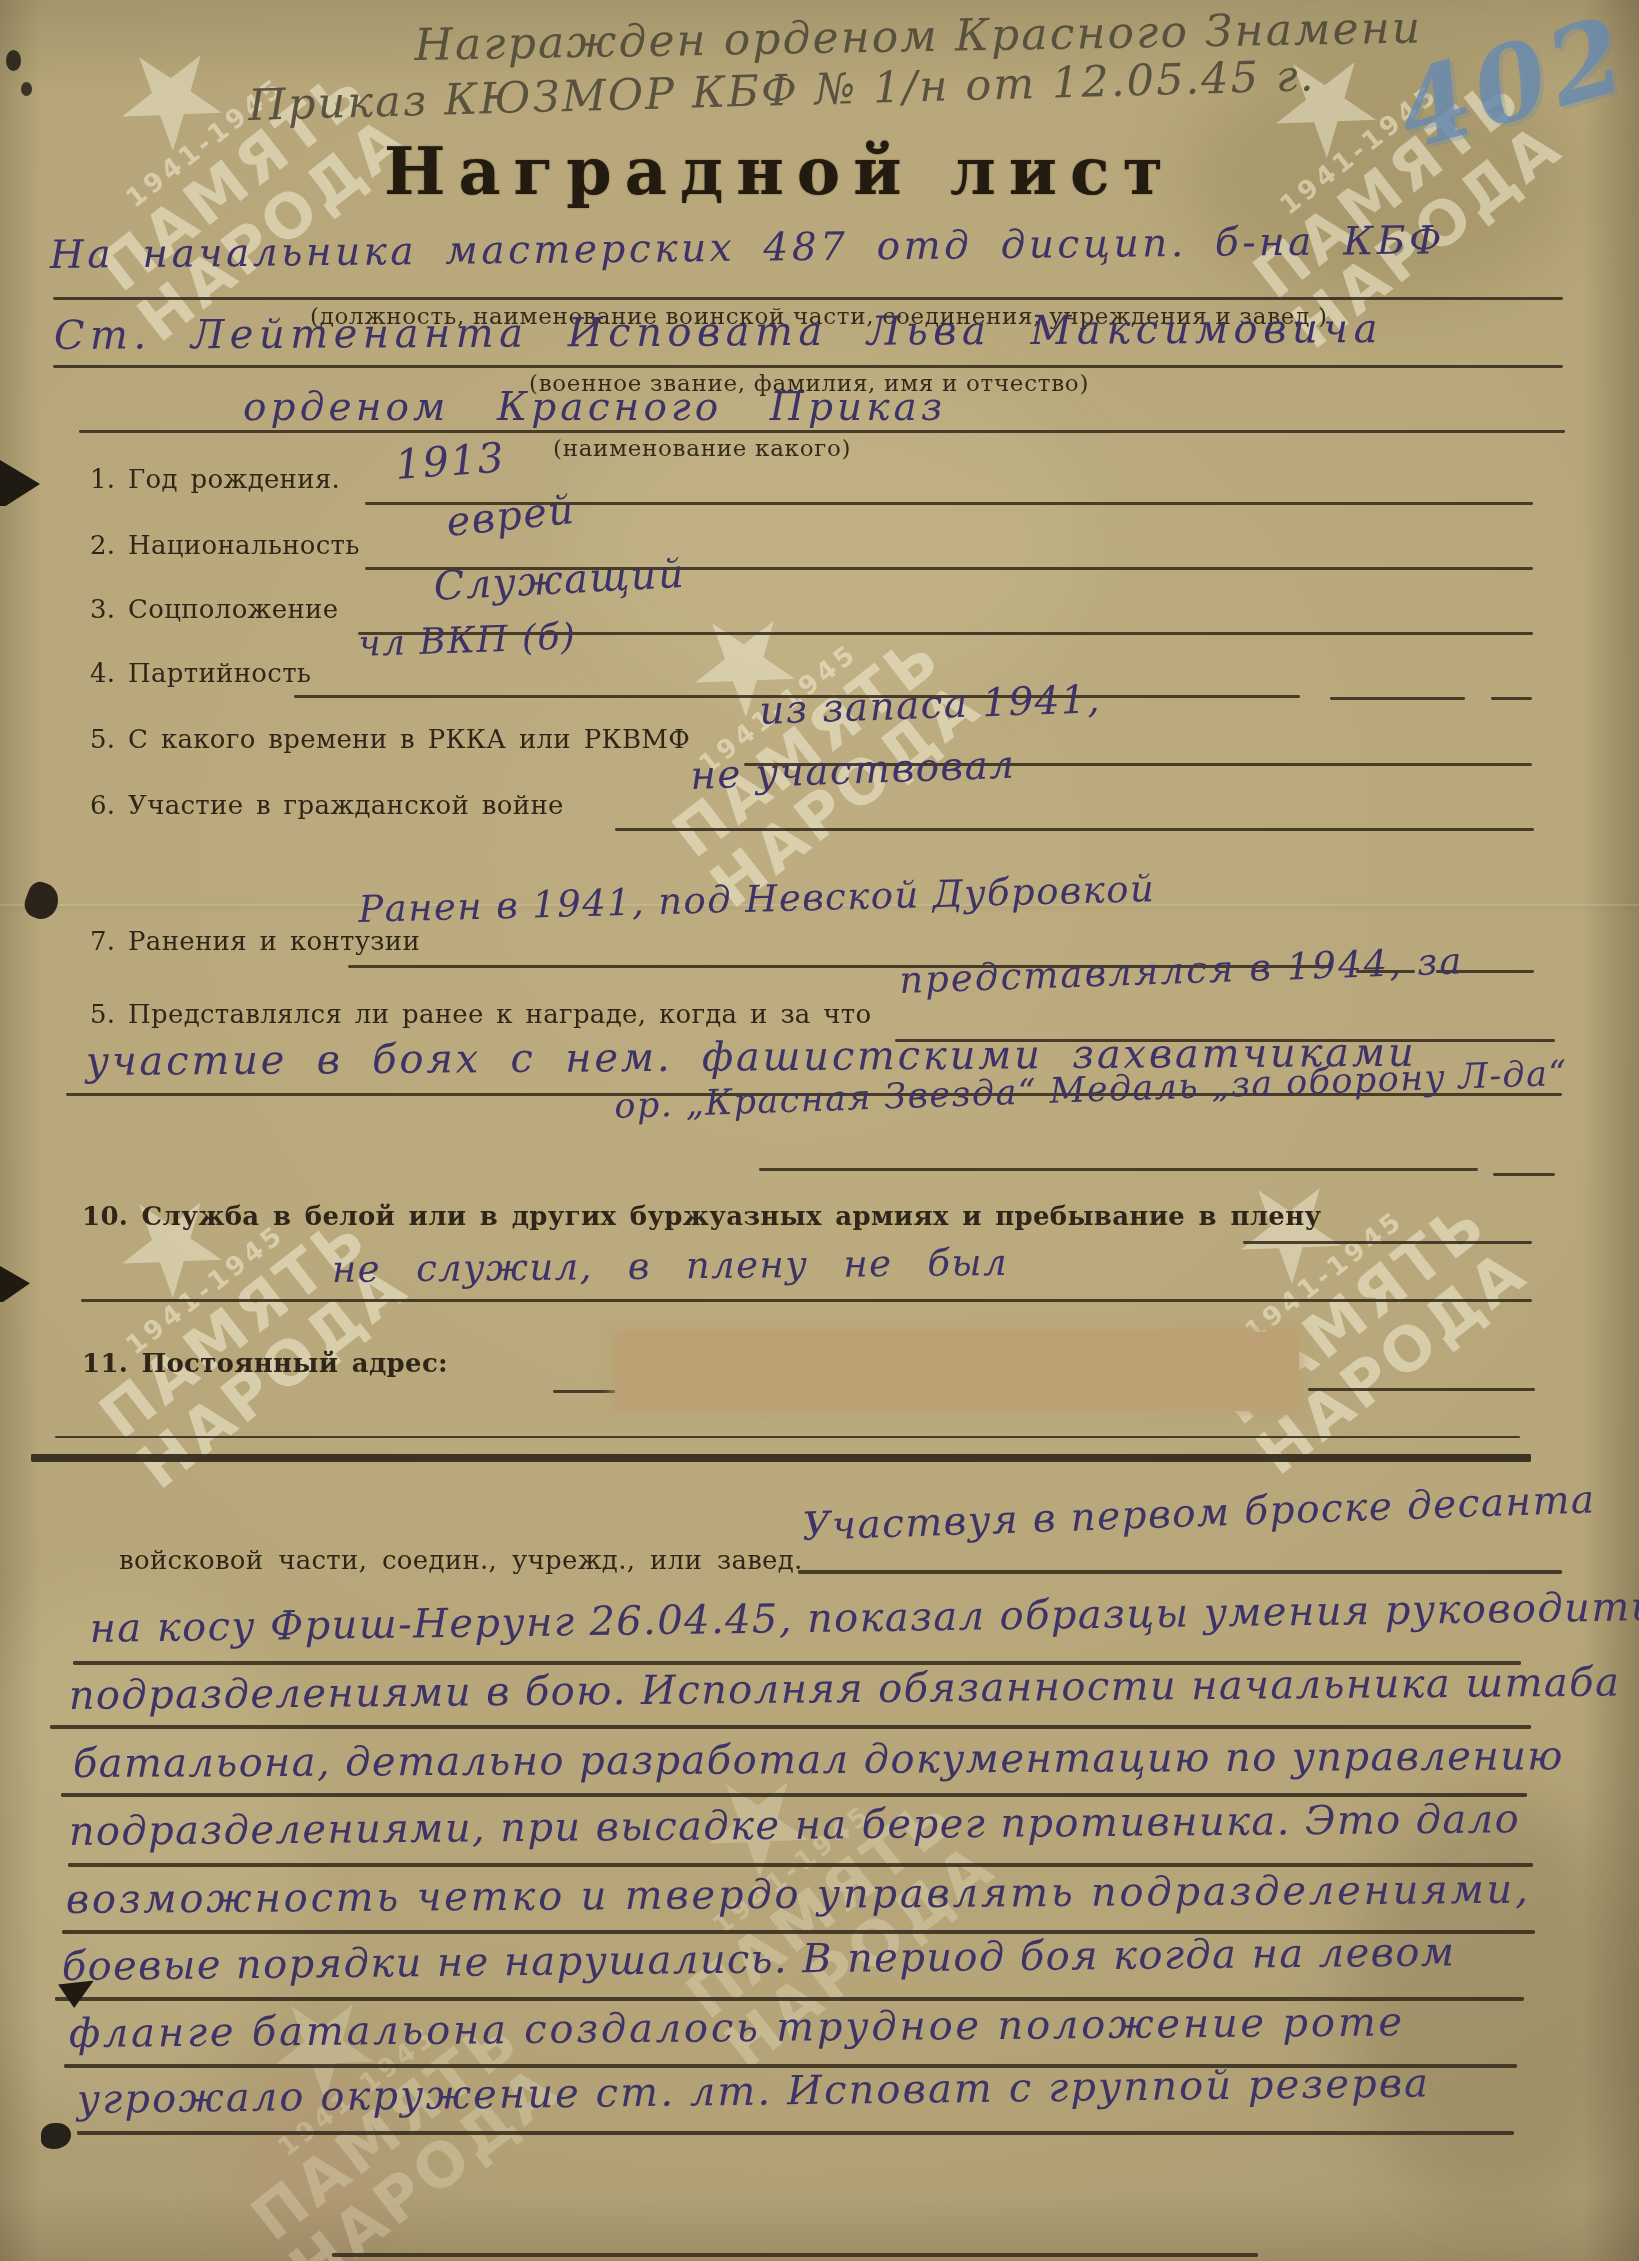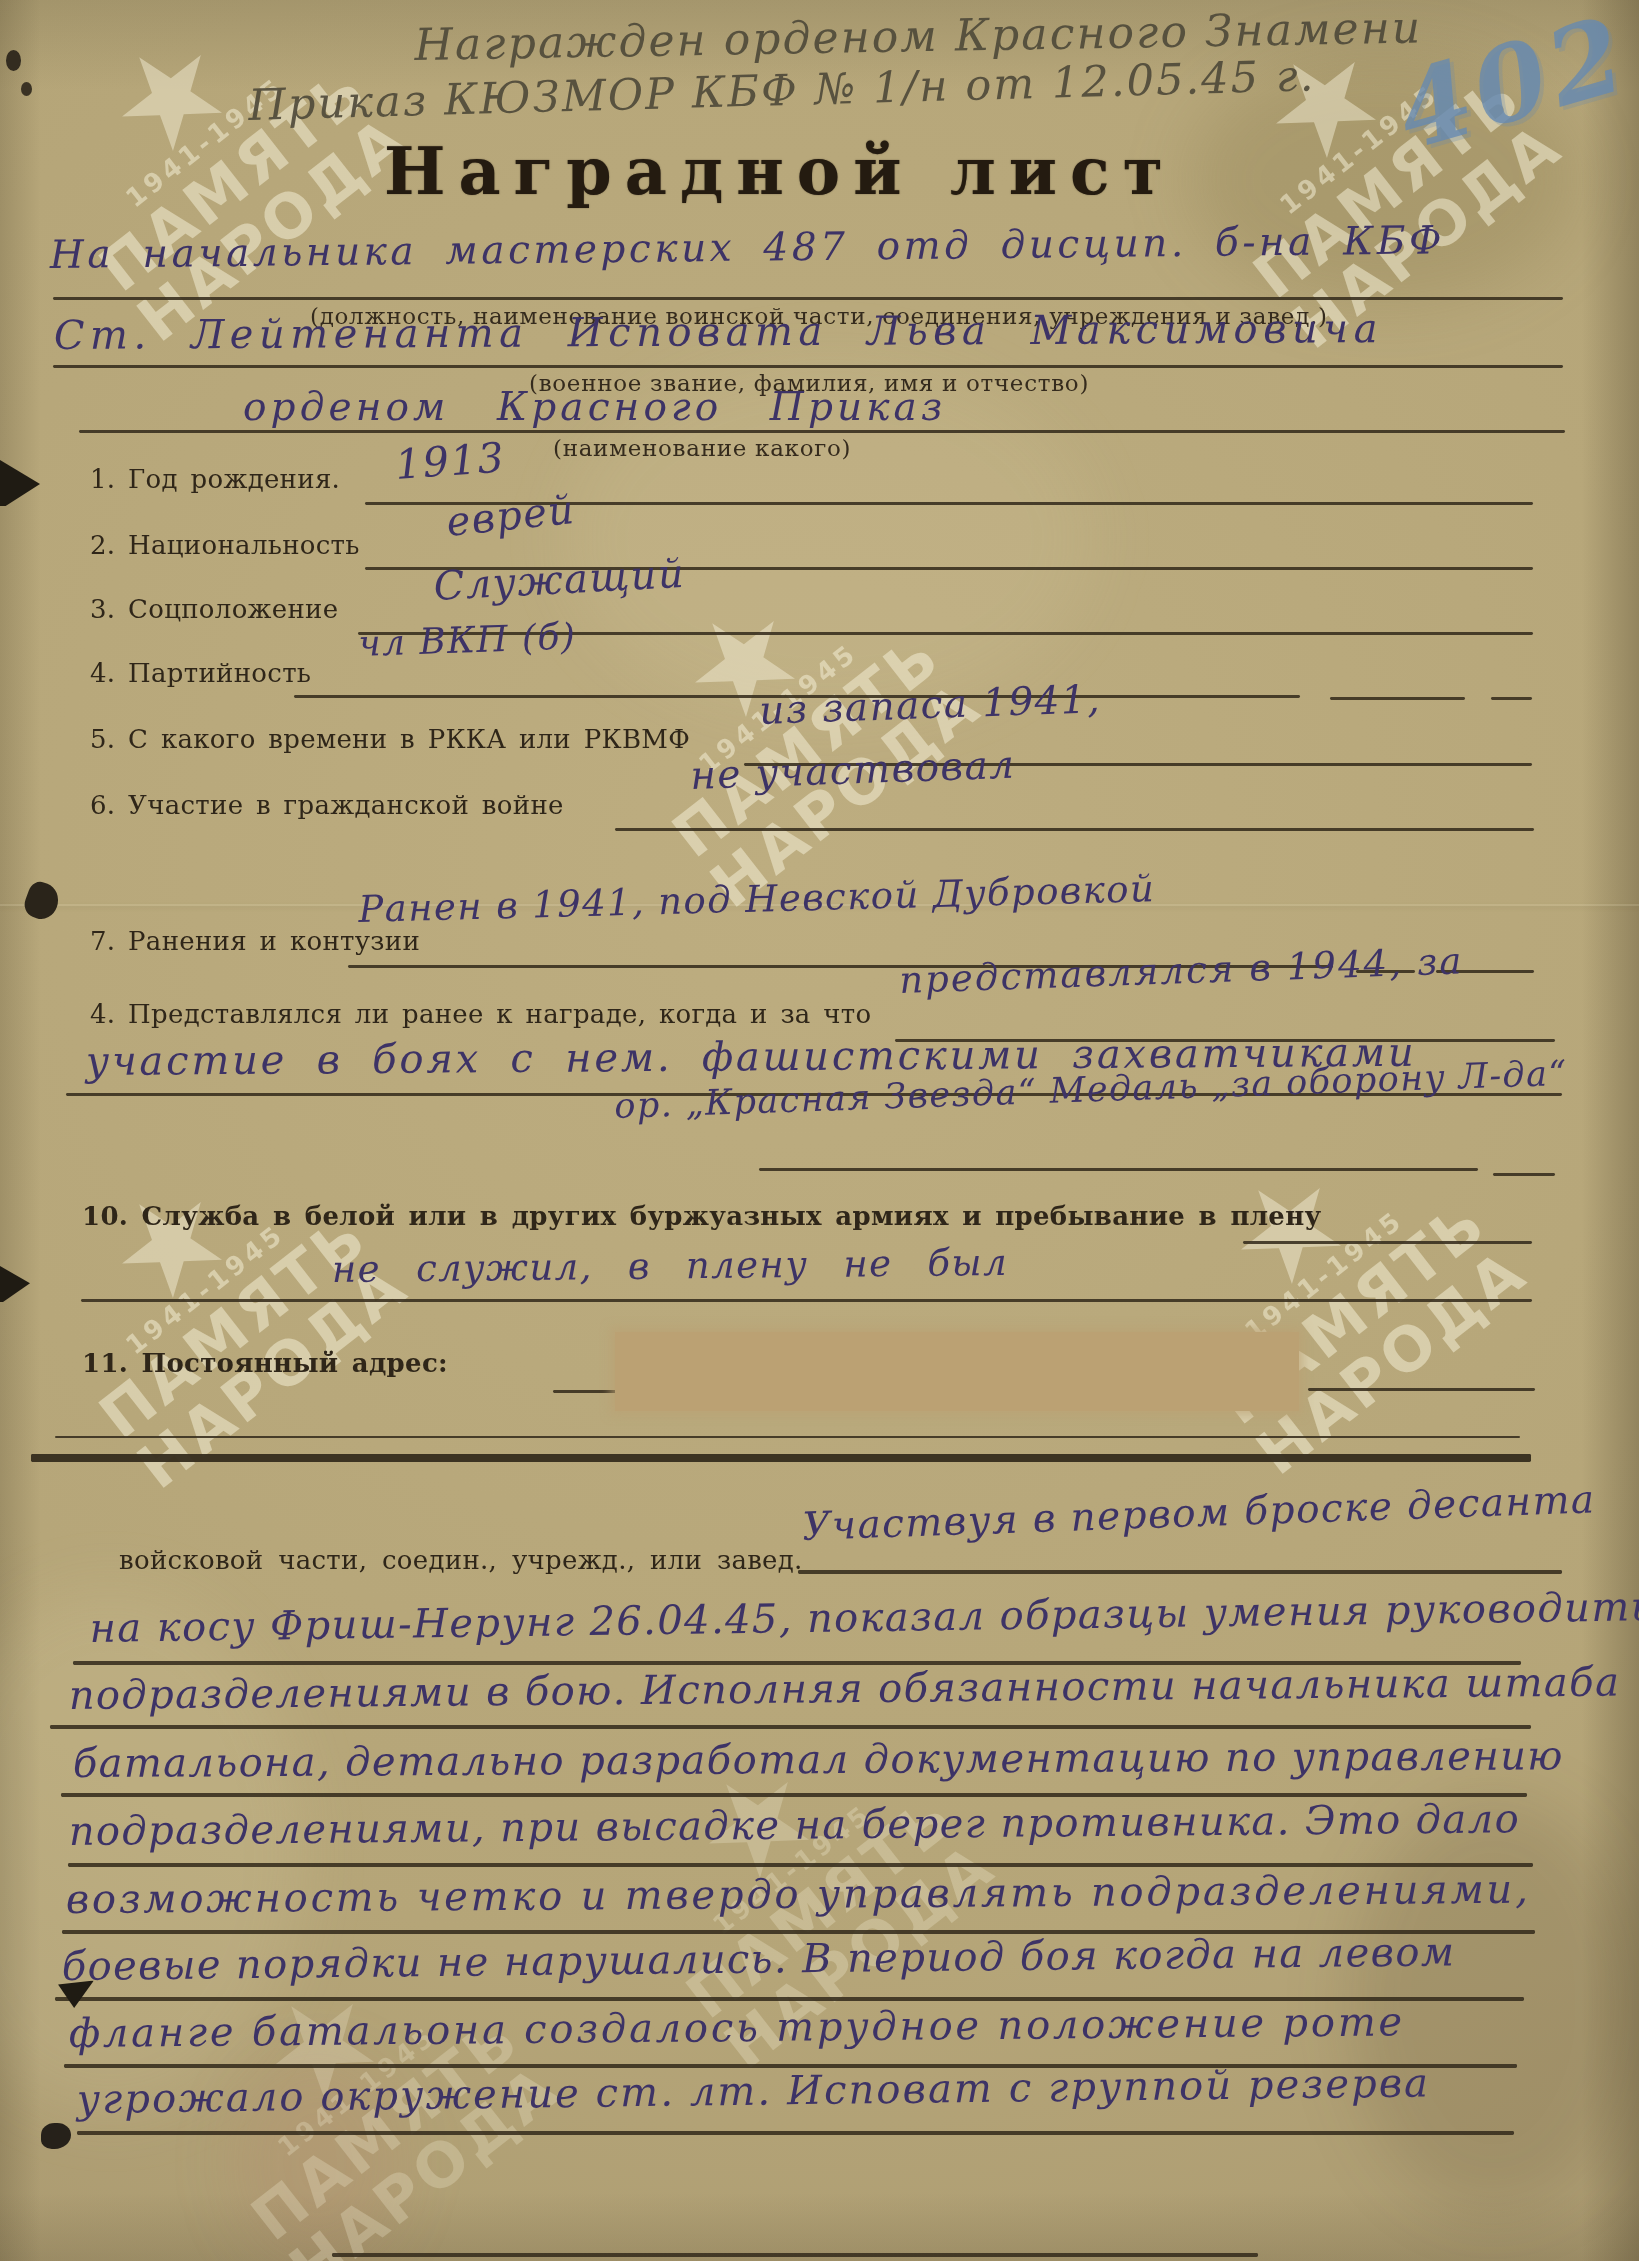--- a/index.html
+++ b/index.html
@@ -152,21 +152,21 @@
   <div class="lbl" style="left:90px;top:790px;">6. Участие в гражданской войне</div>
   <div class="hw" style="left:691px;top:753px;font-size:39px;transform:rotate(-2deg);">не участвовал</div>
   <div class="rule" style="left:615px;top:828px;width:919px;"></div>
 
   <div class="lbl" style="left:90px;top:926px;">7. Ранения и контузии</div>
   <div class="hw" style="left:359px;top:888px;font-size:37px;transform:rotate(-1.5deg);">Ранен в 1941, под Невской Дубровкой</div>
   <div class="rule" style="left:348px;top:965px;width:985px;"></div>
   <div class="rule" style="left:1356px;top:970px;width:59px;"></div>
   <div class="rule" style="left:1436px;top:970px;width:98px;"></div>
 
-  <div class="lbl" style="left:90px;top:999px;">4. Представлялся ли ранее к награде, когда и за что</div>
+  <div class="lbl" style="left:90px;top:999px;">5. Представлялся ли ранее к награде, когда и за что</div>
   <div class="hw" style="left:900px;top:959px;font-size:37px;transform:rotate(-2deg);letter-spacing:2.1px;">представлялся в 1944, за</div>
   <div class="rule" style="left:895px;top:1039px;width:660px;"></div>
   <div class="hw" style="left:86px;top:1038px;font-size:40px;transform:rotate(-.4deg);letter-spacing:2.8px;word-spacing:14px;">участие в боях с нем. фашистскими захватчиками</div>
   <div class="rule" style="left:66px;top:1093px;width:1496px;"></div>
 
   <div class="hw" style="left:615px;top:1086px;font-size:35px;transform:rotate(-2deg);">ор. „Красная Звезда“ Медаль „за оборону Л-да“</div>
   <div class="rule" style="left:759px;top:1168px;width:719px;"></div>
   <div class="rule" style="left:1493px;top:1173px;width:62px;"></div>
 
   <div class="lbl" style="left:82px;top:1201px;font-weight:bold;">10. Служба в белой или в других буржуазных армиях и пребывание в плену</div>

